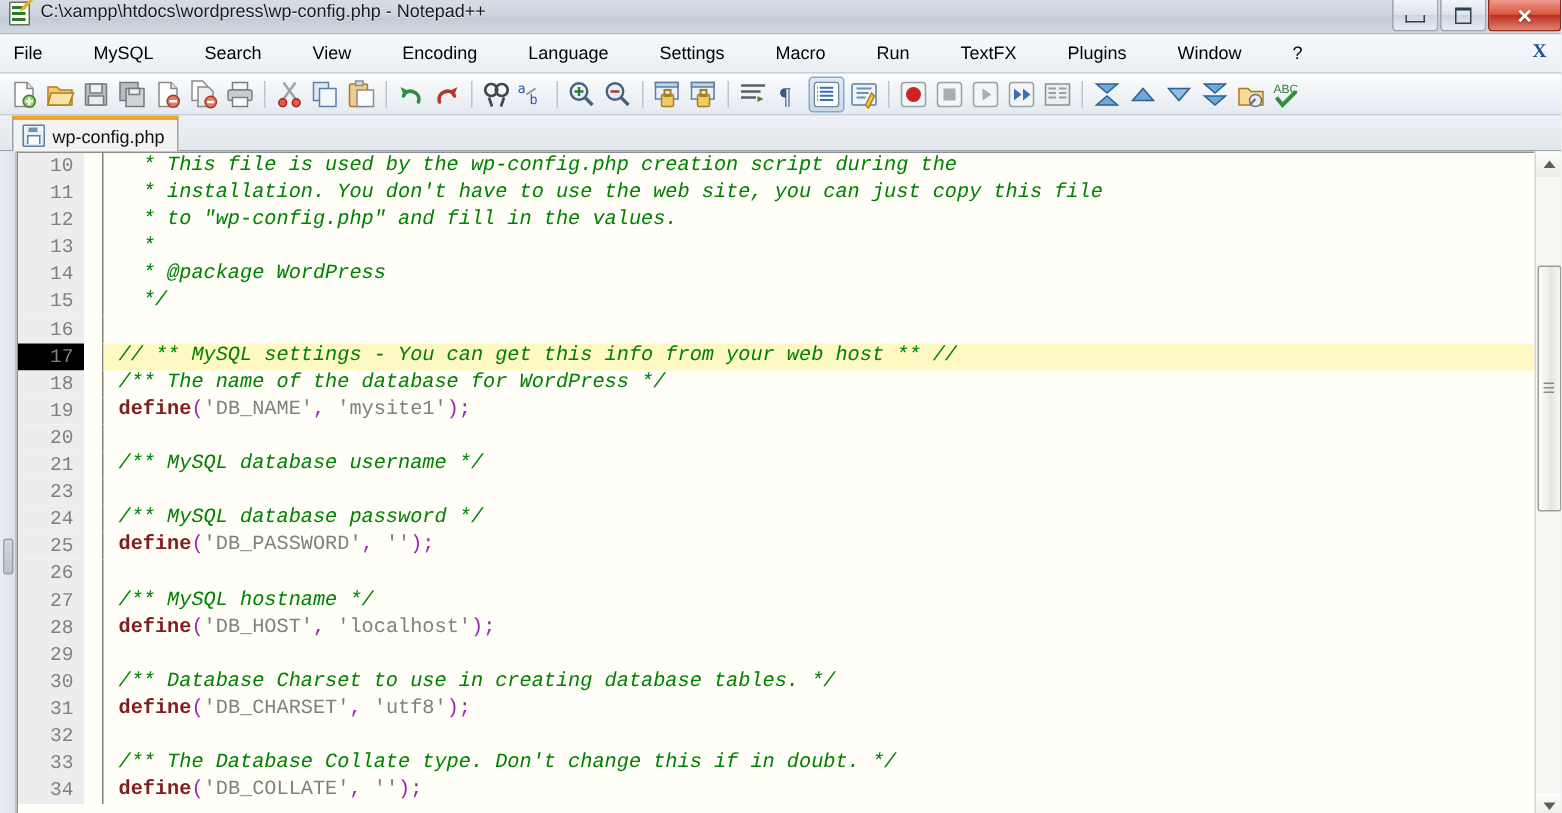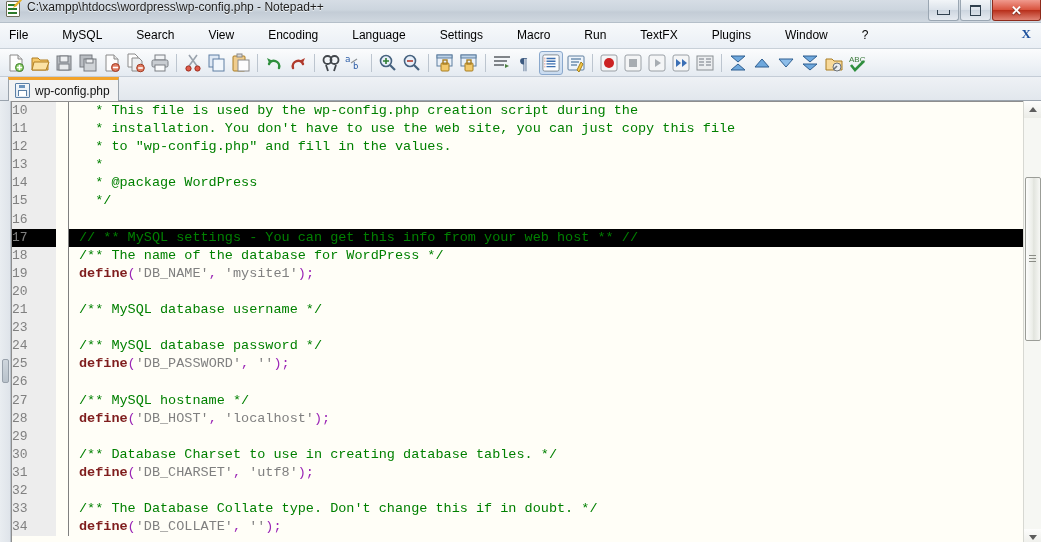--- a/index.html
+++ b/index.html
@@ -192,26 +192,27 @@
     font-family: "Liberation Mono", "DejaVu Sans Mono", monospace;
     font-size: 13.5px;
     line-height: 18.1px;
   }
   .row {
     display: flex;
     height: 18.1px;
     align-items: center;
     white-space: pre;
   }
-  .row.current .code-cell { background: #000000; }
+  .row.current .code-cell { background: #fef9c3; }
   .row.current .linenum { background: #000000; }
   .linenum {
     width: 44px;
     flex: 0 0 44px;
-    text-align: left;
+    text-align: right;
+    padding-right: 7px;
     box-sizing: border-box;
     color: #808080;
     background: #ededed;
     font-size: 13px;
     font-family: "Liberation Mono", monospace;
     height: 18.1px;
     line-height: 18.1px;
   }
   .foldmargin {
     width: 13px; flex: 0 0 13px;
@@ -220,21 +221,21 @@
     border-right: 1px solid #808080;
     box-sizing: border-box;
   }
   .code-cell {
     flex: 1 1 auto;
     padding-left: 10px;
     height: 18.1px;
     line-height: 18.1px;
     color: #000;
   }
-  .tk-comment { color: #008000; }
+  .tk-comment { color: #008000; font-style: italic; }
   .tk-def     { color: #7f1d1d; font-weight: bold; }
   .tk-punct   { color: #9b26b6; }
   .tk-str     { color: #808080; }
 
   
   .vscroll {
     width: 17px;
     flex: 0 0 17px;
     background: #f6f7f3;
     border-left: 1px solid #d7d8d2;

